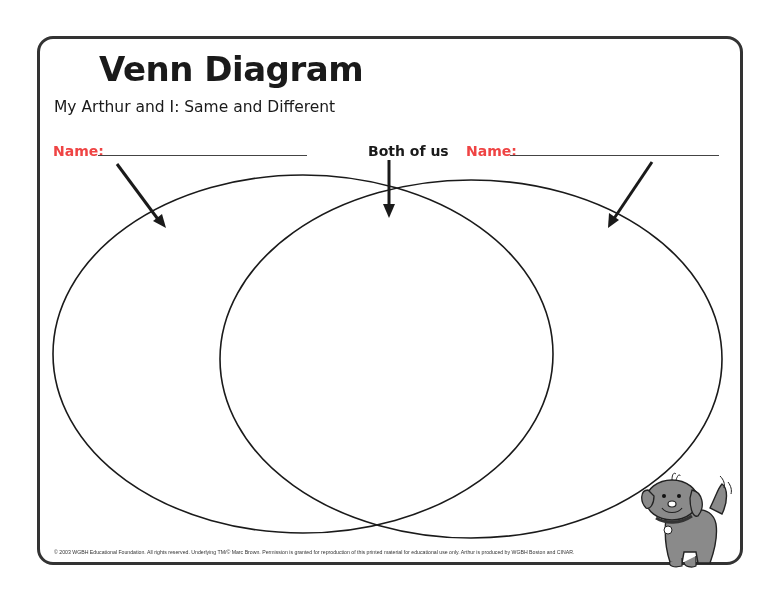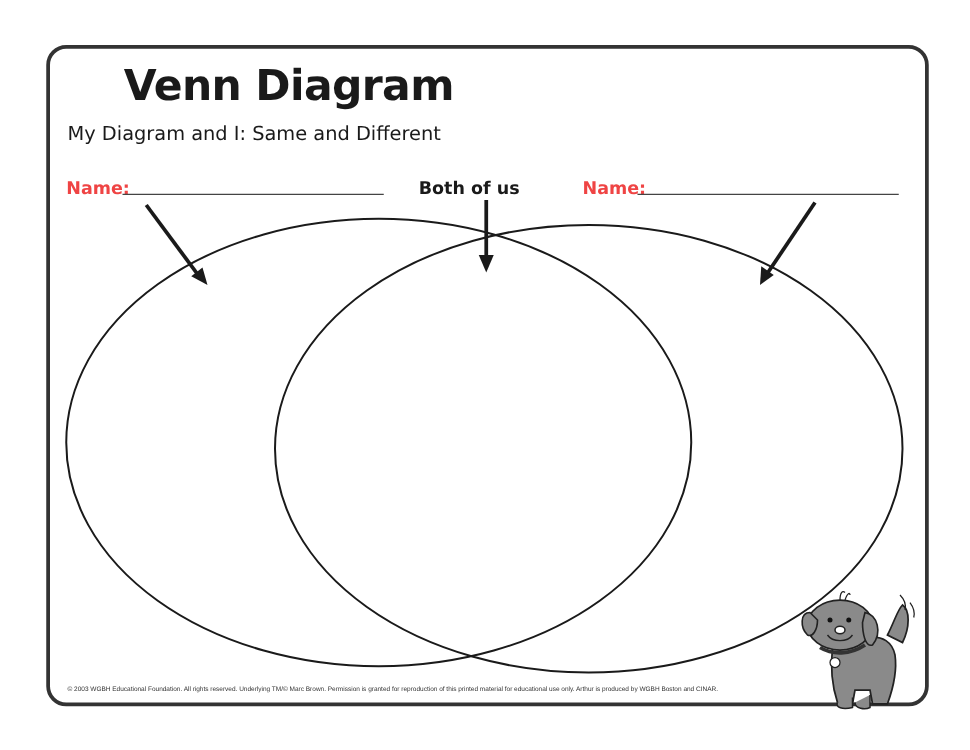--- a/index.html
+++ b/index.html
@@ -88,26 +88,26 @@
     left: 636px;
     top: 466px;
   }
 </style>
 </head>
 <body>
 
 <div class="frame"></div>
 
 <div class="title">Venn Diagram</div>
-<div class="subtitle">My Diagram and I: Same and Different</div>
+<div class="subtitle">My Arthur and I: Same and Different</div>
 
 <div class="name-label" style="left:53px; top:144px;">Name:</div>
 <div class="name-line" style="left:98px; top:155px; width:209px;"></div>
 
-<div class="both-label" style="left:335px; top:144px;">Both of us</div>
+<div class="both-label" style="left:368px; top:144px;">Both of us</div>
 
 <div class="name-label" style="left:466px; top:144px;">Name:</div>
 <div class="name-line" style="left:510px; top:155px; width:209px;"></div>
 
 <svg class="diagram" width="776" height="600" viewBox="0 0 776 600">
   <defs>
     <marker id="ah" markerWidth="10" markerHeight="10" refX="6" refY="5" orient="auto" markerUnits="userSpaceOnUse">
       <path d="M0,0 L10,5 L0,10 Z" fill="#1a1a1a"></path>
     </marker>
   </defs>

